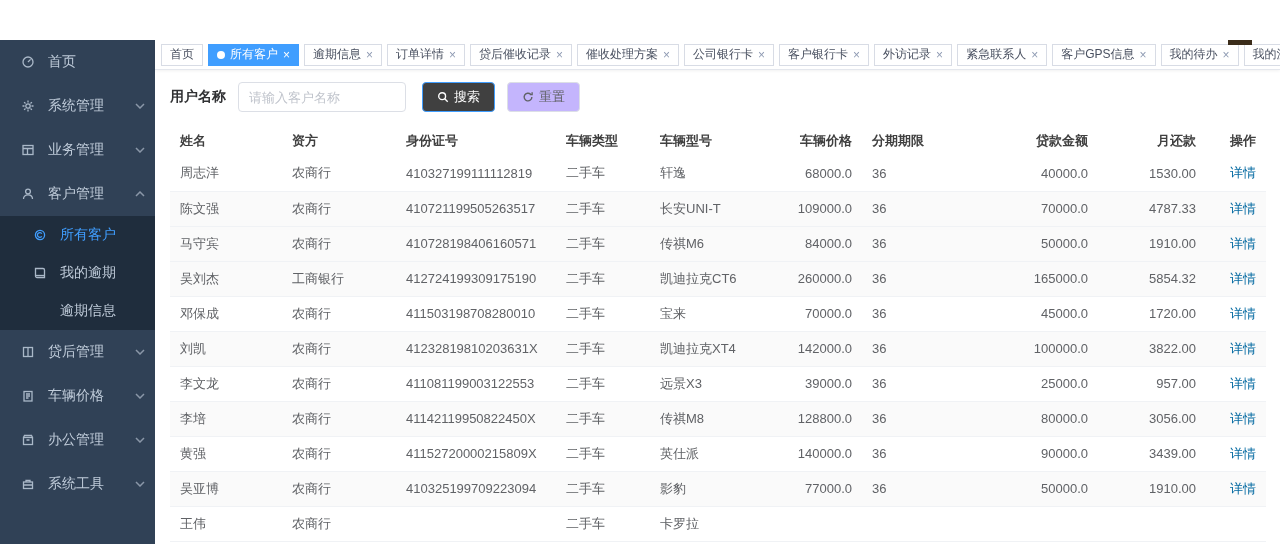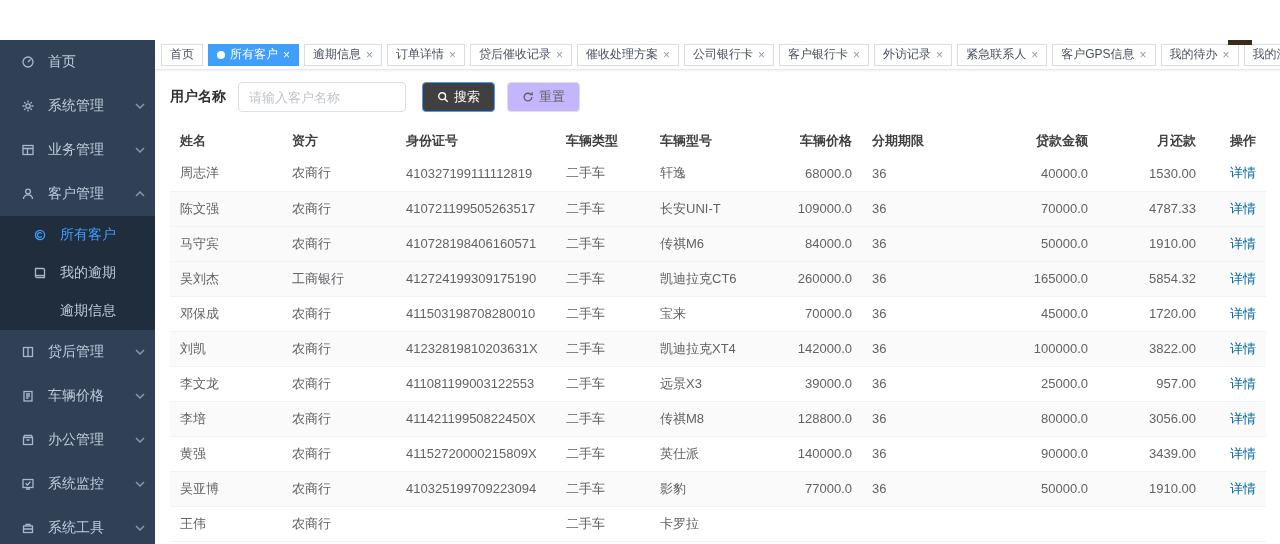--- a/index.html
+++ b/index.html
@@ -172,34 +172,20 @@
           </span>
         </div>
         <div class="side-item">
           <span class="side-icon">
             <svg viewBox="0 0 14 14">
               <rect x="2.5" y="4.5" width="9" height="7"></rect>
               <path d="M2.5 4.5 3.5 2.5h7l1 2 M5.5 7h3"></path>
             </svg>
           </span>
           <span class="side-label">办公管理</span>
-          <span class="side-chevron">
-            <svg viewBox="0 0 10 6">
-              <polyline points="1,1 5,5 9,1"></polyline>
-            </svg>
-          </span>
-        </div>
-        <div class="side-item">
-          <span class="side-icon">
-            <svg viewBox="0 0 14 14">
-              <rect x="2" y="2.5" width="10" height="8"></rect>
-              <path d="M4.7 6.3 6.4 8 9.4 4.8 M5 12h4"></path>
-            </svg>
-          </span>
-          <span class="side-label">系统监控</span>
           <span class="side-chevron">
             <svg viewBox="0 0 10 6">
               <polyline points="1,1 5,5 9,1"></polyline>
             </svg>
           </span>
         </div>
         <div class="side-item">
           <span class="side-icon">
             <svg viewBox="0 0 14 14">
               <rect x="2.5" y="5" width="9" height="6.5"></rect>

